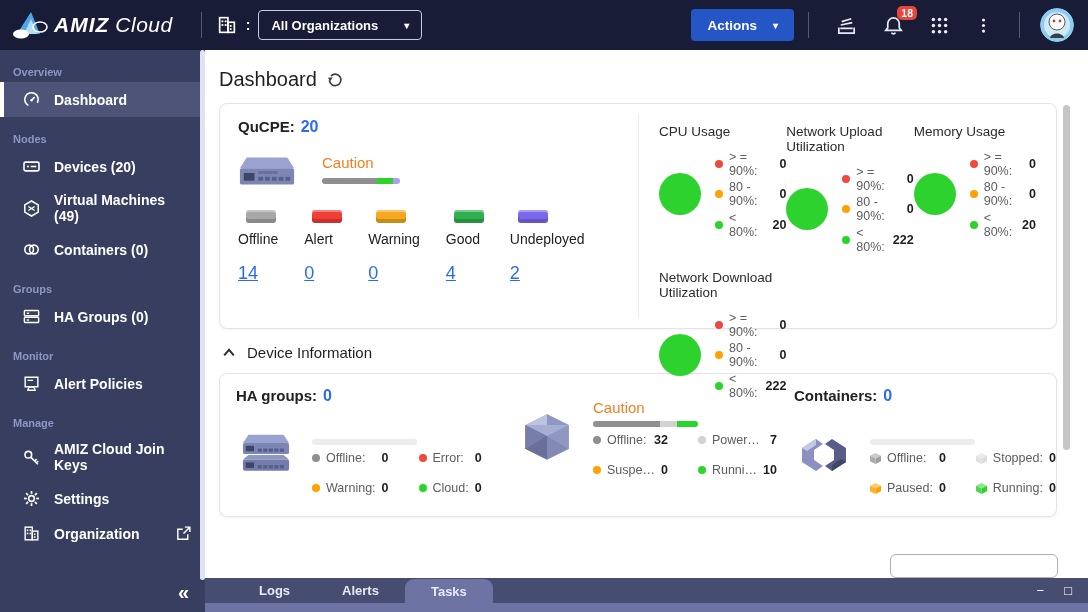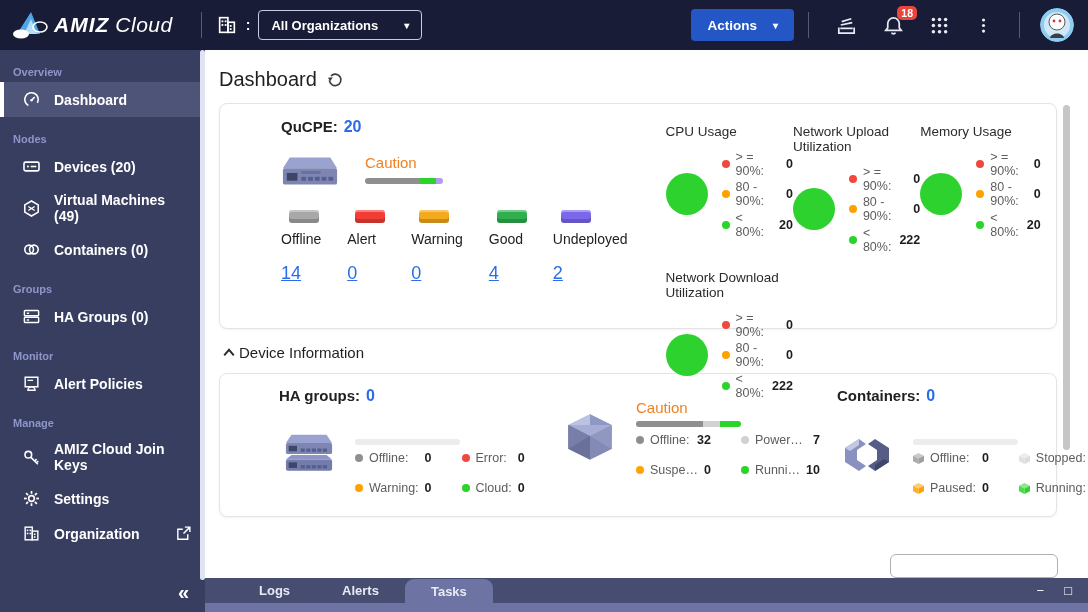--- a/index.html
+++ b/index.html
@@ -31,21 +31,21 @@
   .side-item.active { background:#4e5478; border-left:4px solid #fff; padding-left:18px; }
   .side-item svg { flex:none; }
   .ext-icon { margin-left:auto; }
   .collapse-btn { position:absolute; bottom:8px; right:16px; color:#fff; font-size:20px; font-weight:bold; cursor:pointer; background:none; border:none; font-family:inherit; }
 
   
   .main { position:absolute; top:50px; left:205px; right:0; bottom:0; background:#fff; }
   .title-row { display:flex; align-items:center; gap:9px; padding:18px 0 12px 14px; }
   .page-title { font-size:20px; font-weight:500; color:#1f1f1f; }
   .refresh-btn { background:none; border:none; cursor:pointer; display:flex; padding:0; }
-  .card { border:1px solid #e4e4e8; border-radius:8px; background:#fff; box-shadow:0 1px 3px rgba(0,0,0,.05); margin-left:14px; width:838px;padding-left:43px; }
+  .card { border:1px solid #e4e4e8; border-radius:8px; background:#fff; box-shadow:0 1px 3px rgba(0,0,0,.05); margin-left:14px; width:838px; }
   .card-overview { height:226px; display:flex; }
   .v-divider { width:1px; background:#ececec; margin:10px 0; }
 
   .qucpe-pane { width:418px; padding:14px 18px; }
   .pane-title { font-size:15px; font-weight:bold; color:#212121; }
   .blue-count { color:#2a6cea; font-weight:bold; margin-left:6px; cursor:pointer; }
   .qucpe-hero { display:flex; gap:26px; margin-top:16px; }
   .status-text { color:#f08122; font-size:15px; margin:2px 0 7px; }
   .gauge { width:78px; height:6px; border-radius:3px; background:#ececec; display:flex; overflow:hidden; }
   .gauge .seg { height:100%; display:block; }
@@ -58,21 +58,21 @@
 
   .perf-pane { flex:1; padding:12px 20px; }
   .perf-grid { display:grid; grid-template-columns:1fr 1fr 1fr; row-gap:14px; margin-top:8px; }
   .pc-title { font-size:13.5px; color:#2b2b2b; margin-bottom:8px; }
   .pc-body { display:flex; align-items:center; gap:14px; }
   .pc-circle { width:42px; height:42px; border-radius:50%; flex:none; }
   .legend-row { display:flex; align-items:center; gap:6px; font-size:12.5px; color:#5d5d5d; margin:2.5px 0; }
   .dot { width:8px; height:8px; border-radius:50%; flex:none; }
   .legend-val { font-weight:bold; color:#1d1d1d; margin-left:2px; }
 
-  .di-header { display:flex; align-items:center; gap:2px; padding:15px 0 12px 16px; cursor:pointer;text-align:right; }
+  .di-header { display:flex; align-items:center; gap:10px; padding:15px 0 12px 16px; cursor:pointer;text-align:right; }
   .di-title { font-size:15px; font-weight:500; color:#1f1f1f; }
   .card-devinfo { height:144px; display:flex; }
   .di-pane { padding:13px 16px; }
   .di-pane-1 { width:281px; } .di-pane-2 { width:277px; } .di-pane-3 { flex:1; }
   .di-body { display:flex; gap:16px; margin-top:10px; }
   .di-img { flex:none; width:60px; display:flex; align-items:center; justify-content:center; }
   .di-right { flex:1; padding-top:2px; }
   .di-status { height:20px; color:#f08122; font-size:15px; }
   .di-gauge { width:105px; height:6px; border-radius:3px; background:#ececec; display:flex; overflow:hidden; margin-top:2px; }
   .di-legend { display:grid; grid-template-columns:1fr 1fr; row-gap:7px; column-gap:8px; margin-top:6px;gap:16px; }

